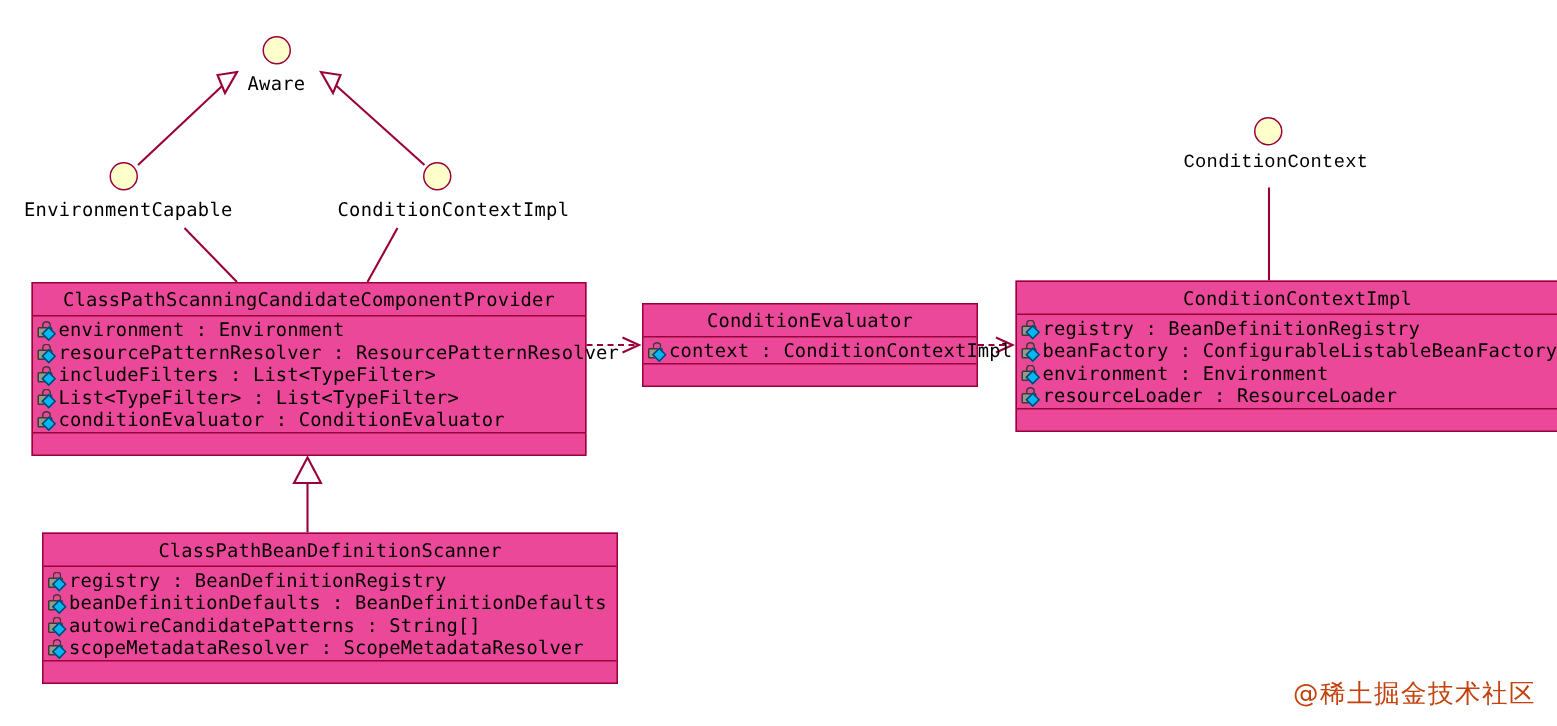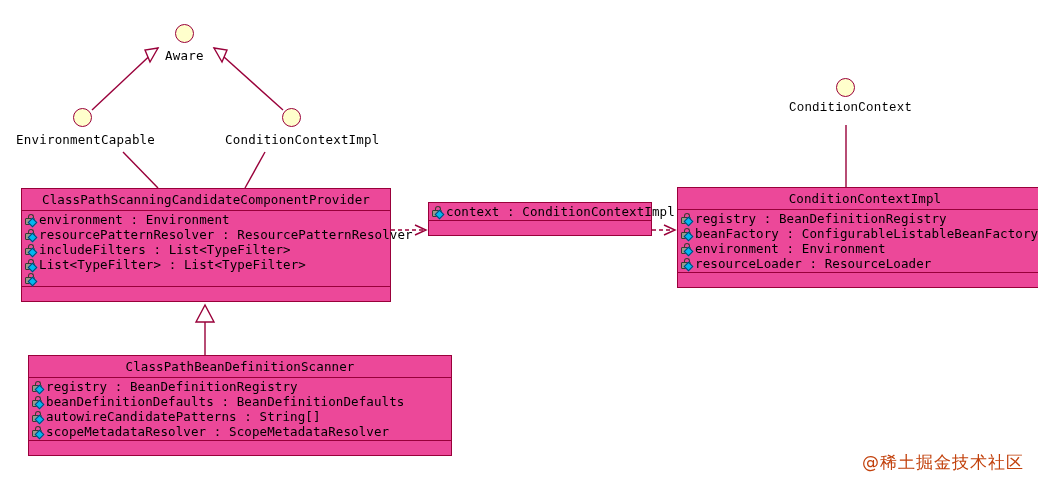--- a/index.html
+++ b/index.html
@@ -169,26 +169,28 @@
             <span class="gem"></span>
           </span>
         <span class="txt">List&lt;TypeFilter&gt; : List&lt;TypeFilter&gt;</span>
       </div>
       <div class="attr">
         <span class="picon">
             <span class="shackle"></span>
             <span class="body"></span>
             <span class="gem"></span>
           </span>
+        <span class="txt">conditionEvaluator : ConditionEvaluator</span>
       </div>
     </div>
     <div class="ops"></div>
   </div>
 
   <div class="cls" style="left:428px;top:202px;width:224px;">
+    <div class="title">ConditionEvaluator</div>
     <div class="attrs">
       <div class="attr">
         <span class="picon">
             <span class="shackle"></span>
             <span class="body"></span>
             <span class="gem"></span>
           </span>
         <span class="txt">context : ConditionContextImpl</span>
       </div>
     </div>
@@ -227,21 +229,21 @@
             <span class="shackle"></span>
             <span class="body"></span>
             <span class="gem"></span>
           </span>
         <span class="txt">resourceLoader : ResourceLoader</span>
       </div>
     </div>
     <div class="ops"></div>
   </div>
 
-  <div class="cls" style="left:28px;top:355px;width:424px;">
+  <div class="cls" style="left:28px;top:355px;width:384px;">
     <div class="title">ClassPathBeanDefinitionScanner</div>
     <div class="attrs">
       <div class="attr">
         <span class="picon">
             <span class="shackle"></span>
             <span class="body"></span>
             <span class="gem"></span>
           </span>
         <span class="txt">registry : BeanDefinitionRegistry</span>
       </div>

